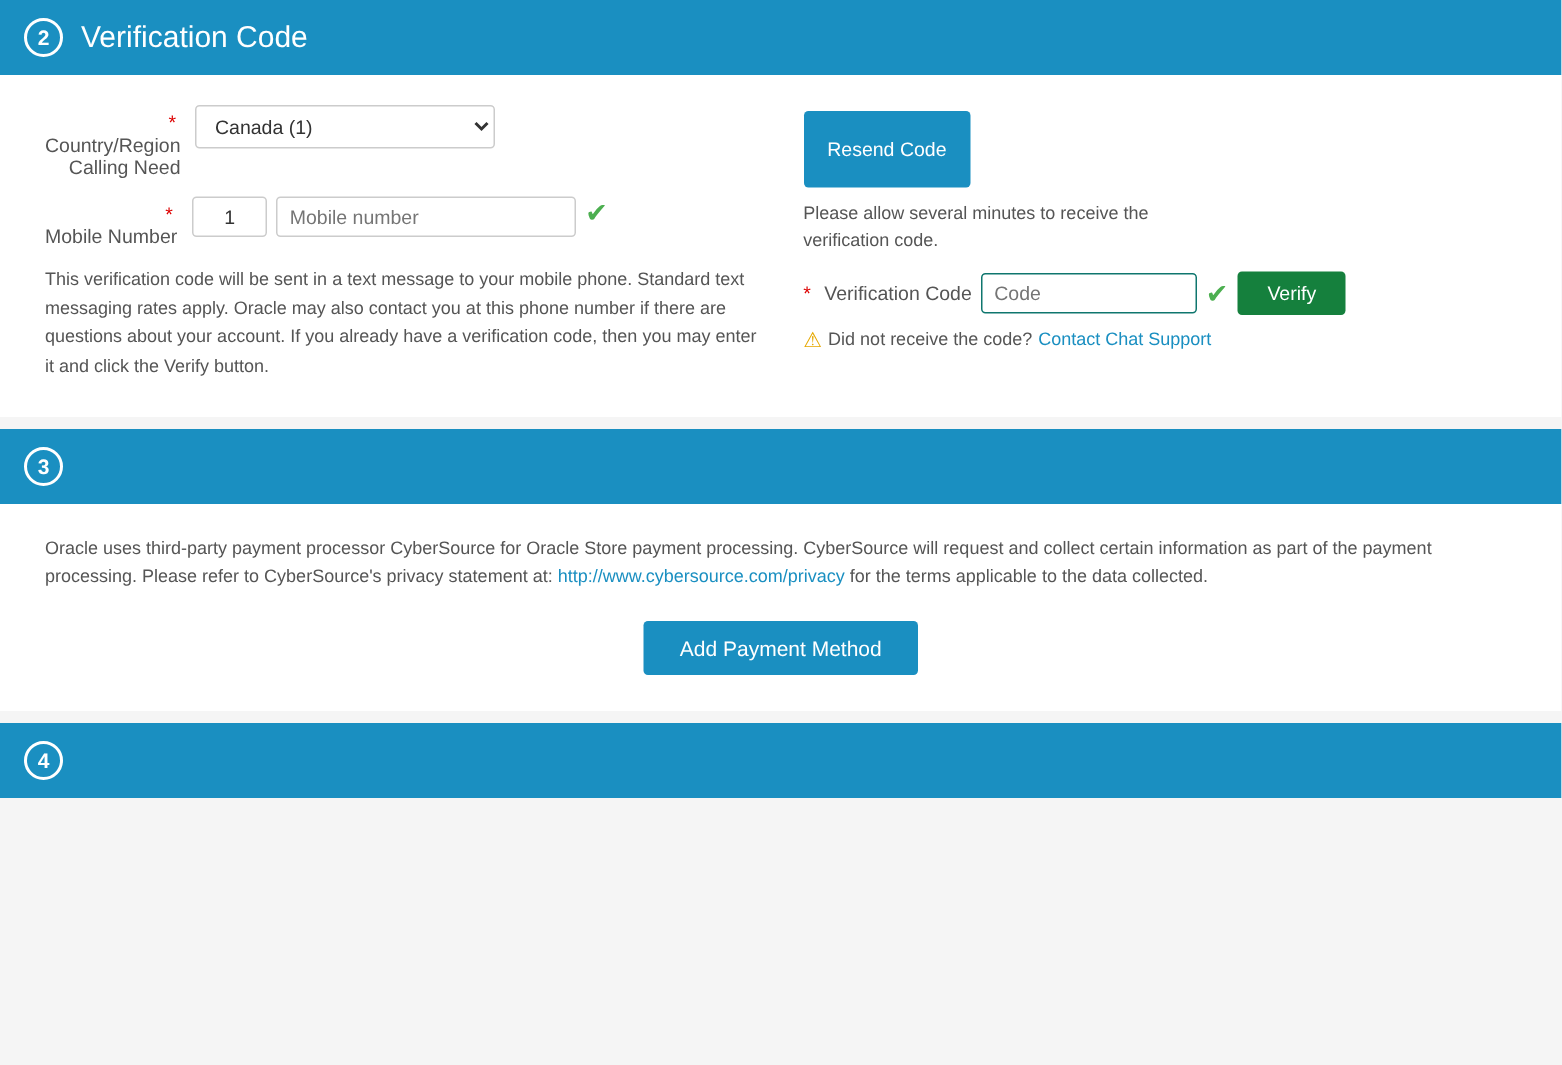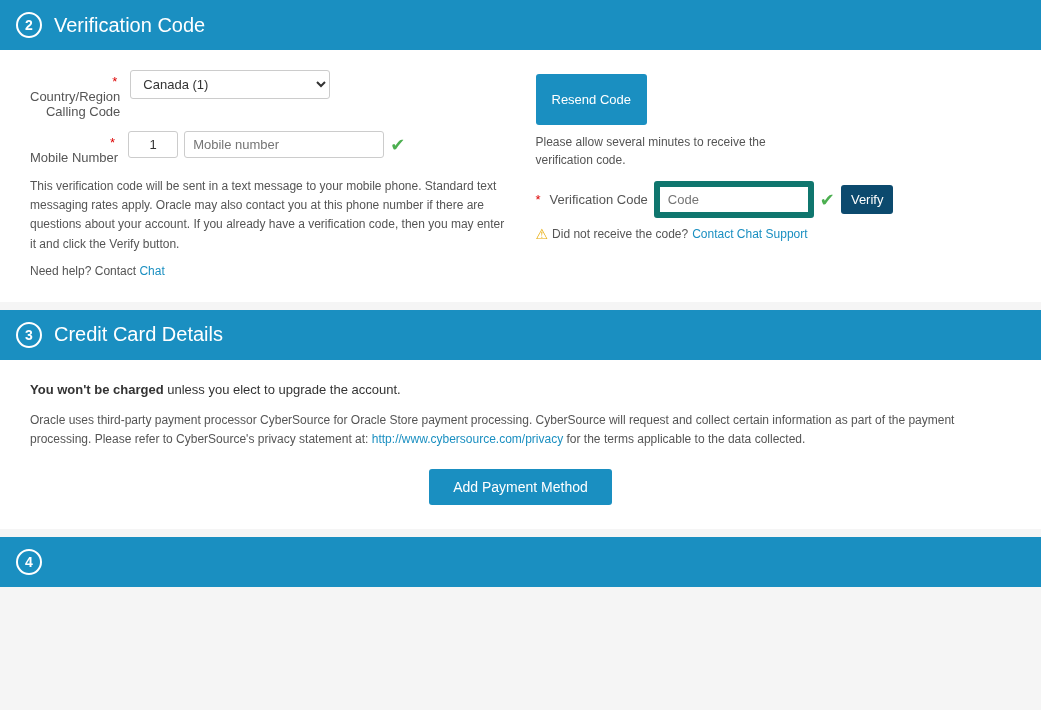--- a/index.html
+++ b/index.html
@@ -53,21 +53,20 @@
       margin-bottom: 12px;
     }
 
     .required-star {
       color: #d00;
       margin-right: 3px;
     }
 
     .field-control {
       display: flex;
-      align-items: center;
       gap: 6px;
     }
 
     select.country-select {
       width: 200px;
       padding: 5px 8px;
       border: 1px solid #ccc;
       border-radius: 3px;
       font-size: 13px;
       background: white;
@@ -140,33 +139,33 @@
       margin-bottom: 8px;
     }
 
     .verif-label {
       color: #555;
       font-size: 13px;
       white-space: nowrap;
     }
 
     input.verif-input {
-      width: 160px;
+      width: 144px;
       padding: 5px 8px;
-      border: 6px solid #0f766e;
+      border: 1px solid #0f766e;
       border-radius: 3px;
       font-size: 13px;
       color: #aaa;
     }
 
     .verify-btn {
-      background: #0c4a6e;
+      background: #15803d;
       color: white;
       border: none;
-      padding: 7px 10px;
+      padding: 7px 20px;
       border-radius: 3px;
       cursor: pointer;
       font-size: 13px;
     }
 
     .not-received {
       font-size: 12px;
       color: #555;
       display: flex;
       align-items: center;
@@ -274,21 +273,21 @@
     <span class="section-title">Verification Code</span>
   </div>
   <div class="section-body">
     <div class="form-main">
       <div class="left-fields">
 
         <div class="form-row">
           <div class="label-group">
             <span class="required-star">*</span>
             <span class="label-line">Country/Region</span>
-            <span class="label-line">Calling Code</span>
+            <span class="label-line">Calling Need</span>
           </div>
           <div class="field-control">
             <select class="country-select">
               <option>Canada (1)</option>
               <option>United States (1)</option>
             </select>
           </div>
         </div>
 
         <div class="form-row">
@@ -297,24 +296,20 @@
             <span class="label-line">Mobile Number</span>
           </div>
           <div class="field-control">
             <input type="text" class="mobile-prefix" value="1" style="">
             <input type="text" class="mobile-number" placeholder="Mobile number" style="">
             <span class="check-icon">✔</span>
           </div>
         </div>
 
         <div class="info-text">This verification code will be sent in a text message to your mobile phone. Standard text messaging rates apply. Oracle may also contact you at this phone number if there are questions about your account. If you already have a verification code, then you may enter it and click the Verify button.</div>
-        <div class="need-help">
-          <span>Need help? Contact</span>
-          <a class="chat-link">Chat</a>
-        </div>
       </div>
 
       <div class="right-fields">
         <button class="resend-btn">Resend Code</button>
         <div class="allow-msg">Please allow several minutes to receive the verification code.</div>
 
         
         <div class="verification-row">
           <span class="required-star">*</span>
           <span class="verif-label">Verification Code</span>
@@ -329,26 +324,22 @@
           <a class="contact-link">Contact Chat Support</a>
         </div>
       </div>
     </div>
   </div>
 </div>
 
 <div class="section3">
   <div class="section-header">
     <span class="section-number">3</span>
-    <span class="section-title">Credit Card Details</span>
   </div>
   <div class="section-body">
-    <p class="charge-notice">
-      <strong>You won't be charged</strong><span> unless you elect to upgrade the account.</span>
-    </p>
     <p class="oracle-note">
       <span>Oracle uses third-party payment processor CyberSource for Oracle Store payment processing. CyberSource will request and collect certain information as part of the payment processing. Please refer to CyberSource's privacy statement at: </span><a class="contact-link">http://www.cybersource.com/privacy</a><span> for the terms applicable to the data collected.</span>
     </p>
     <button class="add-payment-btn">Add Payment Method</button>
   </div>
 </div>
 
 <div class="section4">
   <div class="section-header">
     <span class="section-number">4</span>

